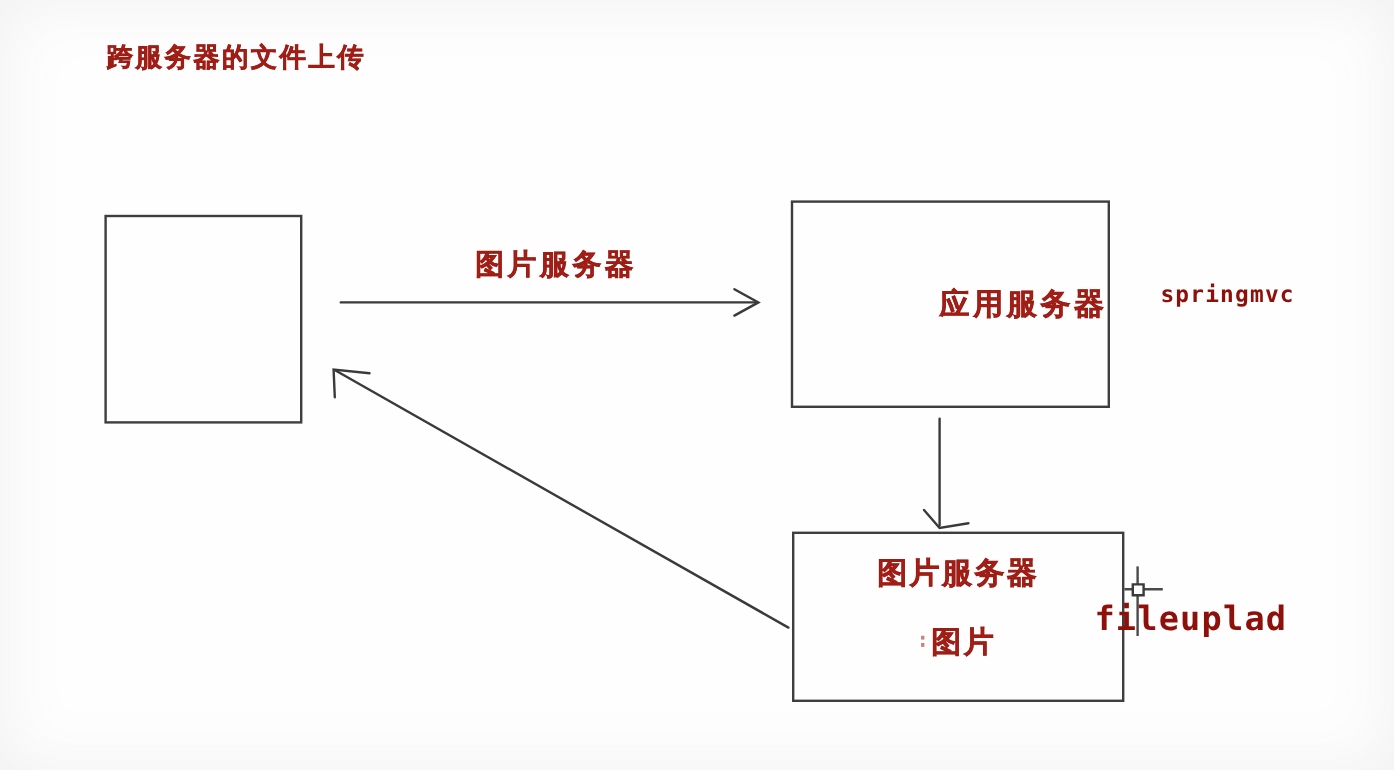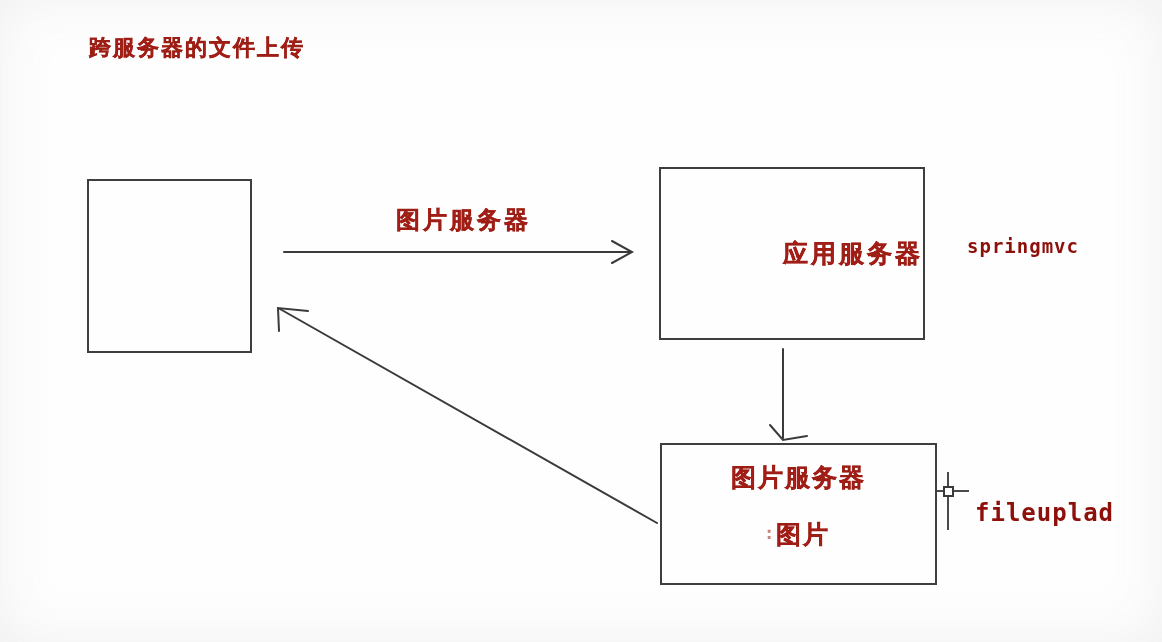--- a/index.html
+++ b/index.html
@@ -59,22 +59,22 @@
     letter-spacing: 3px;
   }
   #annotation-springmvc {
     position: absolute;
     left: 967px; top: 235px;
     font-size: 19px;
     letter-spacing: 1px;
   }
   #annotation-fileuplad {
     position: absolute;
-    left: 975px; top: 499px;
-    font-size: 24px;
+    left: 912px; top: 499px;
+    font-size: 28px;
     letter-spacing: 1px;
   }
   #arrow-layer {
     position: absolute;
     left: 0; top: 0;
     width: 1162px; height: 642px;
     pointer-events: none;
   }
   #arrow-layer * { vector-effect: non-scaling-stroke; }
 </style>

